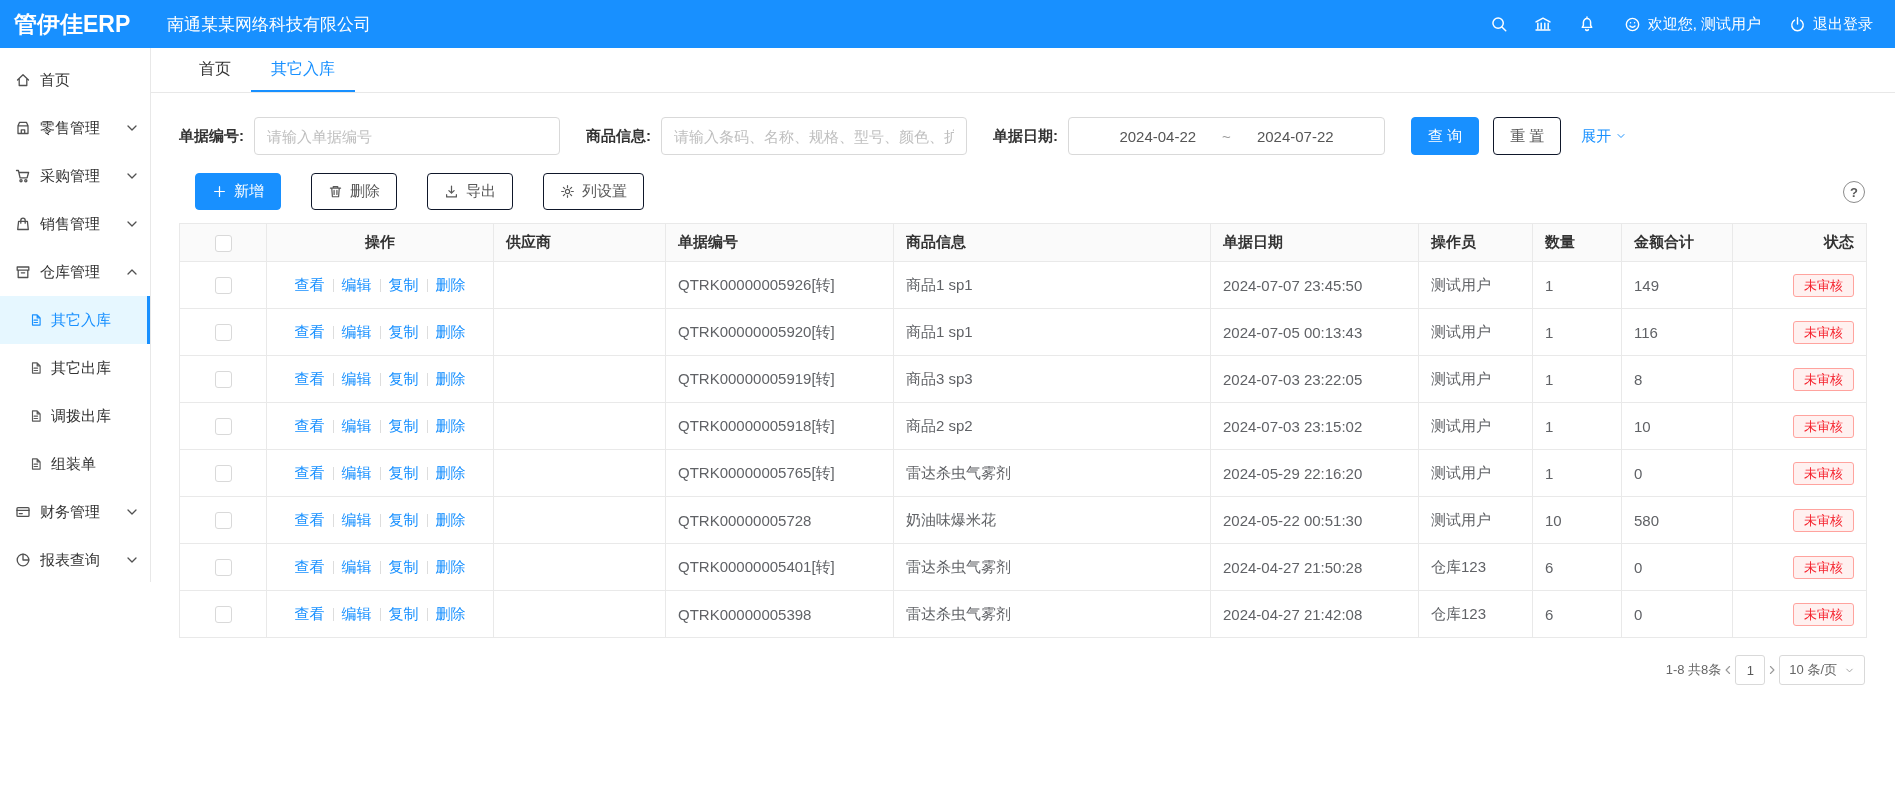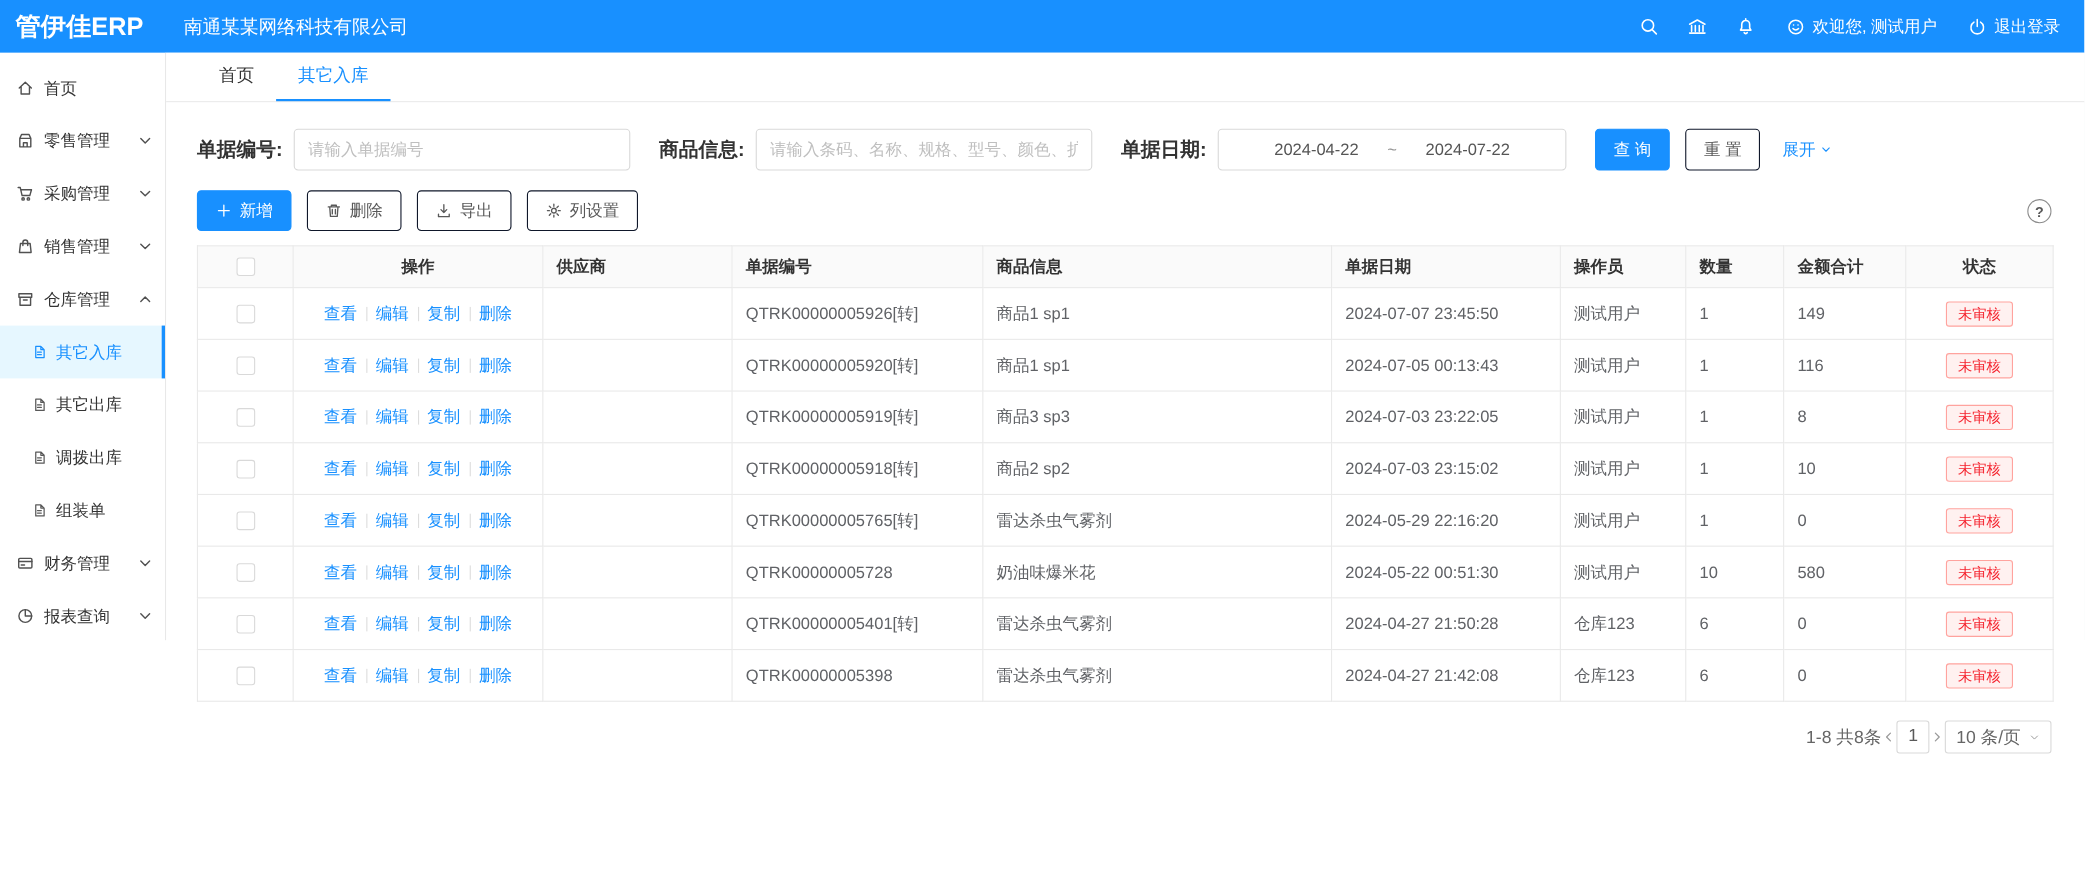--- a/index.html
+++ b/index.html
@@ -36,53 +36,53 @@
   .tabbar { height:45px; flex:none; background:#fff; border-bottom:1px solid #e8e8e8; display:flex; align-items:stretch; padding-left:28px; }
   .tab { padding:0 20px; display:flex; align-items:center; font-size:16px; color:#333; cursor:pointer; border-bottom:2px solid transparent; }
   .tab.active { color:#1890ff; border-bottom-color:#1890ff; }
 
   
   .content { background:#fff; padding:24px 28px 0; height:606px; flex:none; }
 
   
   .filterbar { display:flex; align-items:center; margin-bottom:18px; }
   .f-group { display:flex; align-items:center; margin-right:26px; }
-  .f-label { font-weight:bold; font-size:18px; margin-right:10px; white-space:nowrap; color:#333; }
+  .f-label { font-weight:bold; font-size:15px; margin-right:10px; white-space:nowrap; color:#333; }
   .f-input { height:38px; border:1px solid #d9d9d9; border-radius:4px; padding:0 12px; font-size:15px; width:306px; color:#333; outline:none; font-family:inherit; }
   .f-input::placeholder { color:#bfbfbf; }
   .date-box { width:317px; height:38px; border:1px solid #d9d9d9; border-radius:4px; display:flex; align-items:center; justify-content:center; gap:26px; font-size:15px; color:#555; cursor:pointer; }
   .date-sep { color:#999; }
   .btn { height:38px; border-radius:4px; font-size:15px; padding:0 16px; cursor:pointer; display:inline-flex; align-items:center; gap:7px; border:1px solid #0f172a; background:#fff; color:#595959; font-family:inherit; white-space:nowrap; }
   .btn .icon { width:15px; height:15px; }
   .btn-primary { background:#1890ff; border-color:#1890ff; color:#fff; }
   .btn-search { margin-left:0; }
   .btn-reset { margin-left:14px; }
   .link-expand { color:#1890ff; margin-left:20px; display:flex; align-items:center; gap:4px; cursor:pointer; font-size:15px; }
   .link-expand .icon { width:12px; height:12px; }
 
   
   .toolbar { display:flex; align-items:center; margin-bottom:13px; position:relative; }
-  .toolbar .btn { height:37px; margin-right:14px; }
+  .toolbar .btn { height:37px; margin-right:14px;margin-left:16px; }
   .help-circle { position:absolute; right:2px; top:8px; width:22px; height:22px; border:1.5px solid #8c8c8c; border-radius:50%; display:flex; align-items:center; justify-content:center; font-size:13px; font-weight:bold; color:#595959; cursor:pointer; }
 
   
   table { width:100%; border-collapse:collapse; table-layout:fixed; }
   th,td { border:1px solid #e9e9e9; font-size:15px; padding:0 12px; overflow:hidden; white-space:nowrap; text-overflow:ellipsis; }
   th { background:#fafafa; color:#333; font-weight:bold; height:38px; text-align:left; }
   td { height:47px; color:#606266; }
   .cell-check { text-align:center; padding:0; }
   .checkbox { display:inline-block; width:17px; height:17px; border:1px solid #d9d9d9; border-radius:3px; background:#fff; vertical-align:middle; cursor:pointer; }
   .cell-actions,.th-actions { text-align:center; }
   .action-link { color:#1890ff; cursor:pointer; text-decoration:none; }
   .action-sep { display:inline-block; width:1px; height:13px; background:#ddd; margin:0 8px; vertical-align:-2px; }
-  .cell-status,.th-status { text-align:center; }
+  .cell-status,.th-status { text-align:right; }
   .badge { display:inline-block; padding:4px 10px; font-size:13px; color:#f5222d; background:#fff1f0; border:1px solid #ffa39e; border-radius:3px; line-height:1; }
 
   
-  .pagination { display:flex; align-items:center; justify-content:flex-end; gap:0; padding:17px 2px; color:#666; font-size:16px; }
+  .pagination { display:flex; align-items:center; justify-content:flex-end; gap:0; padding:17px 2px; color:#666; font-size:13px; }
   .pg-total { color:#666; }
   .pg-arrow { display:flex; color:#999; cursor:pointer; }
   .pg-arrow .icon { width:14px; height:14px; }
   .page-num { min-width:30px; height:30px; border:1px solid #d9d9d9; border-radius:3px; display:flex; align-items:center; justify-content:center; color:#595959; background:#fff; cursor:pointer; }
   .page-size { height:30px; border:1px solid #d9d9d9; border-radius:3px; display:flex; align-items:center; padding:0 9px; gap:7px; color:#666; background:#fff; cursor:pointer; }
   .page-size .icon { width:11px; height:11px; color:#999; }
 </style>
 </head>
 <body>
 

